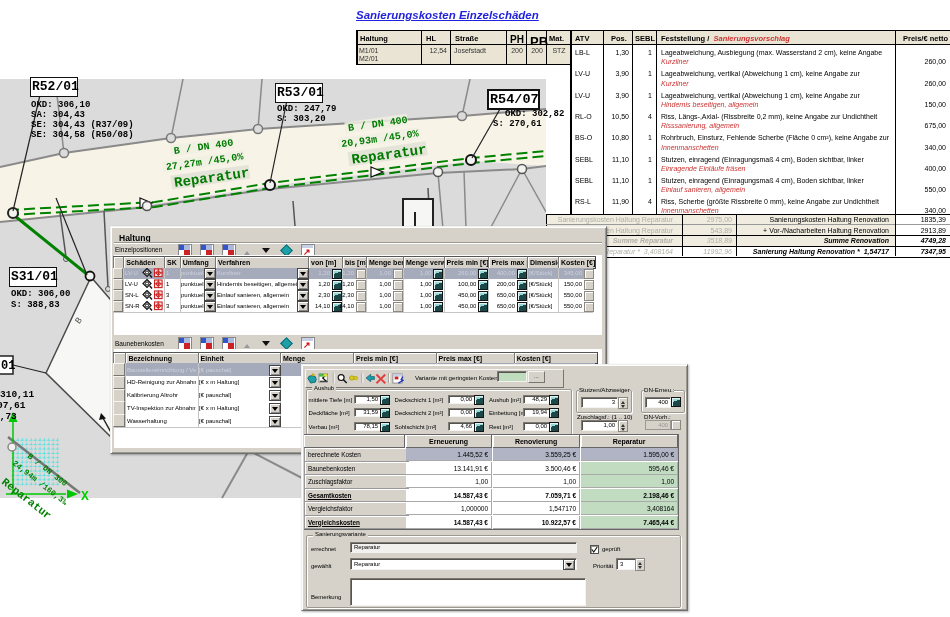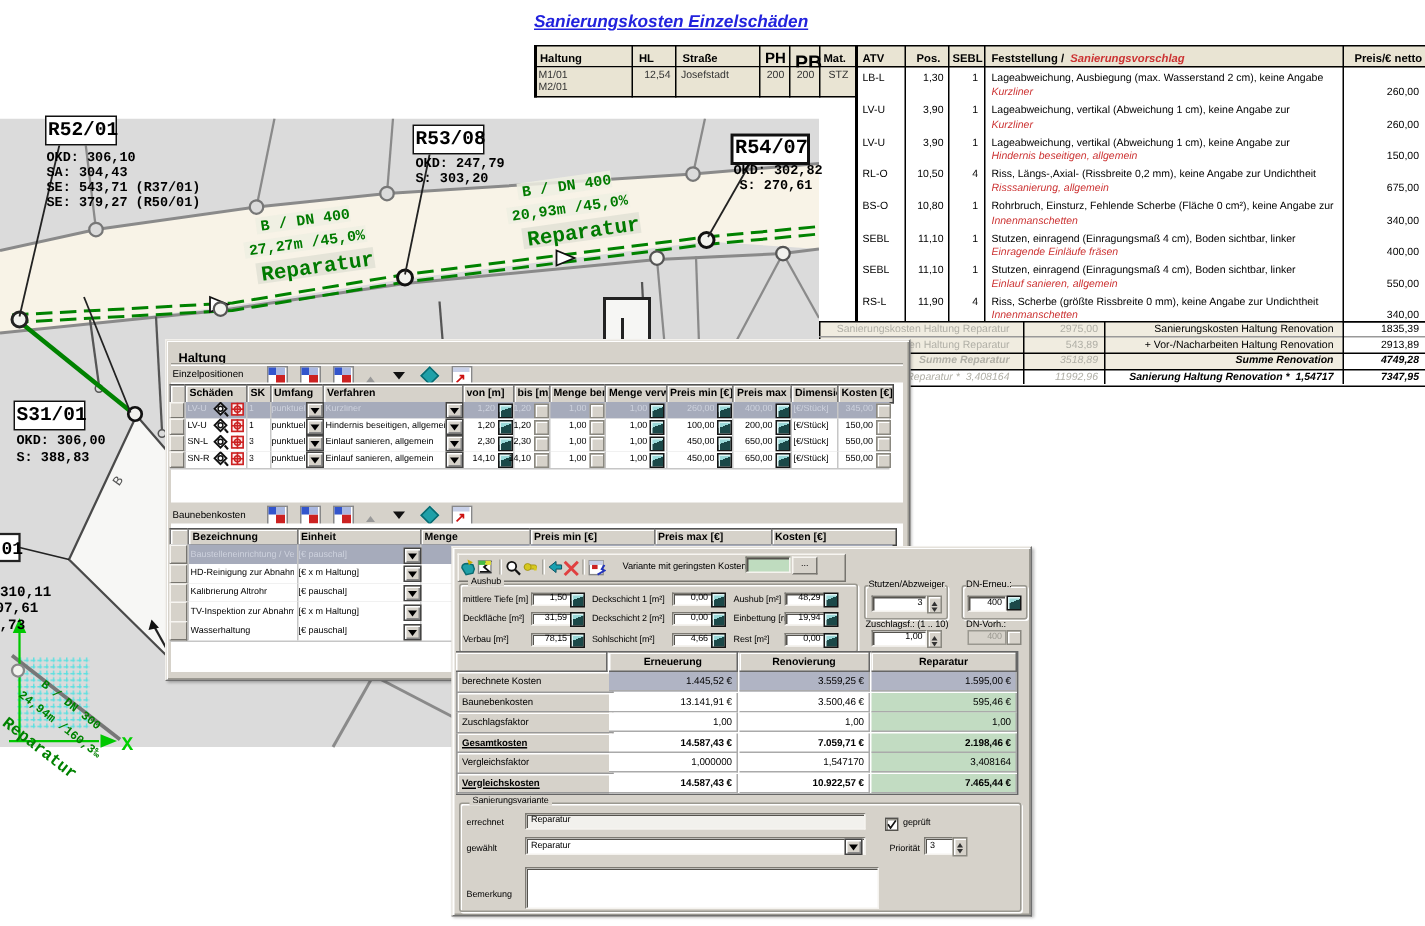--- a/index.html
+++ b/index.html
@@ -120,27 +120,27 @@
  <text x="1" y="290" font-family="Liberation Mono" font-weight="bold" font-size="12">01</text>
  <g font-family="Liberation Mono" font-weight="bold" font-size="9.5" fill="#000">
   <text x="0" y="318">310,11</text>
   <text x="-3" y="329">07,61</text>
   <text x="-6" y="340">7,73</text>
  </g>
 </svg>
 <div class="a mono" style="left:30px;top:77px;width:45px;height:18px;background:#fff;border:1.5px solid #111;font-size:13px;line-height:18px;padding-left:1px">R52/01</div>
 <div class="a mono" style="left:31px;top:100px;font-size:9px">OKD: 306,10</div>
 <div class="a mono" style="left:31px;top:110px;font-size:9px">SA: 304,43</div>
-<div class="a mono" style="left:31px;top:120px;font-size:9px">SE: 543,71 (R37/01)</div>
-<div class="a mono" style="left:31px;top:130px;font-size:9px">SE: 379,27 (R50/01)</div>
-<div class="a mono" style="left:275px;top:83px;width:45px;height:18px;background:#fff;border:1.5px solid #111;font-size:13px;line-height:18px;padding-left:1px">R53/08</div>
+<div class="a mono" style="left:31px;top:120px;font-size:9px">SE: 304,43 (R37/09)</div>
+<div class="a mono" style="left:31px;top:130px;font-size:9px">SE: 304,58 (R50/08)</div>
+<div class="a mono" style="left:275px;top:83px;width:45px;height:18px;background:#fff;border:1.5px solid #111;font-size:13px;line-height:18px;padding-left:1px">R53/01</div>
 <div class="a mono" style="left:277px;top:104px;font-size:9px">OKD: 247,79</div>
 <div class="a mono" style="left:277px;top:114px;font-size:9px">S: 303,20</div>
 <div class="a mono" style="left:487px;top:89px;width:48px;height:17px;background:#fff;border:2px solid #111;font-size:13.5px;line-height:17px;padding-left:1px">R54/07</div>
-<div class="a mono" style="left:489px;top:109px;font-size:9px">OKD: 302,82</div>
+<div class="a mono" style="left:505px;top:109px;font-size:9px">OKD: 302,82</div>
 <div class="a mono" style="left:493px;top:119px;font-size:9px">S: 270,61</div>
 <div class="a mono" style="left:9px;top:267px;width:45px;height:18px;background:#fff;border:1.5px solid #111;font-size:13px;line-height:18px;padding-left:1px">S31/01</div>
 <div class="a mono" style="left:11px;top:289px;font-size:9px">OKD: 306,00</div>
 <div class="a mono" style="left:11px;top:300px;font-size:9px">S: 388,83</div>
 <div class="a" style="left:356px;top:9px;width:550px;text-align:left;font-size:11.5px;font-weight:bold;font-style:italic;color:#2222dd;text-decoration:underline">Sanierungskosten Einzelschäden</div>
 <div class="a" style="left:356px;top:30px;width:594px;height:227px;font-size:7px">
 <div class="a" style="left:0;top:0;width:594px;height:15px;background:#e9e4d3;border-top:1.5px solid #000;border-bottom:1px solid #000;box-sizing:border-box"></div>
 <div class="a" style="left:4px;top:4px;font-weight:bold;font-size:7.5px">Haltung</div>
 <div class="a" style="left:70px;top:4px;font-weight:bold;font-size:7.5px">HL</div>
 <div class="a" style="left:99px;top:4px;font-weight:bold;font-size:7.5px">Straße</div>

